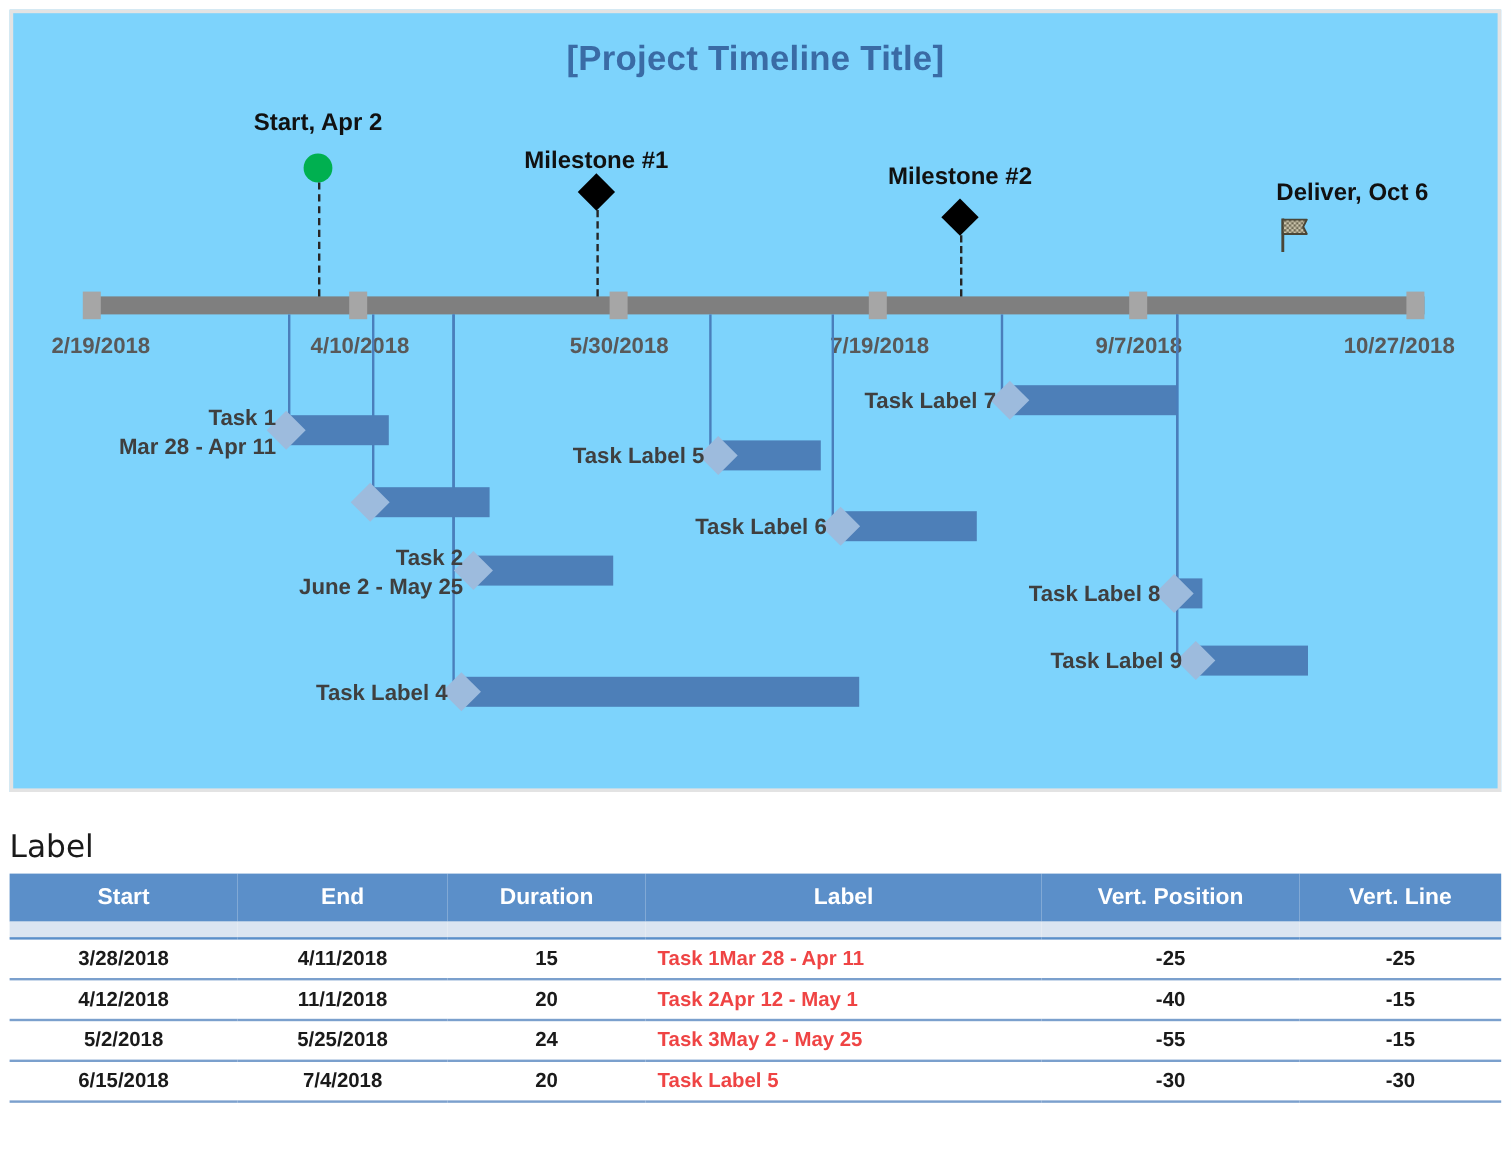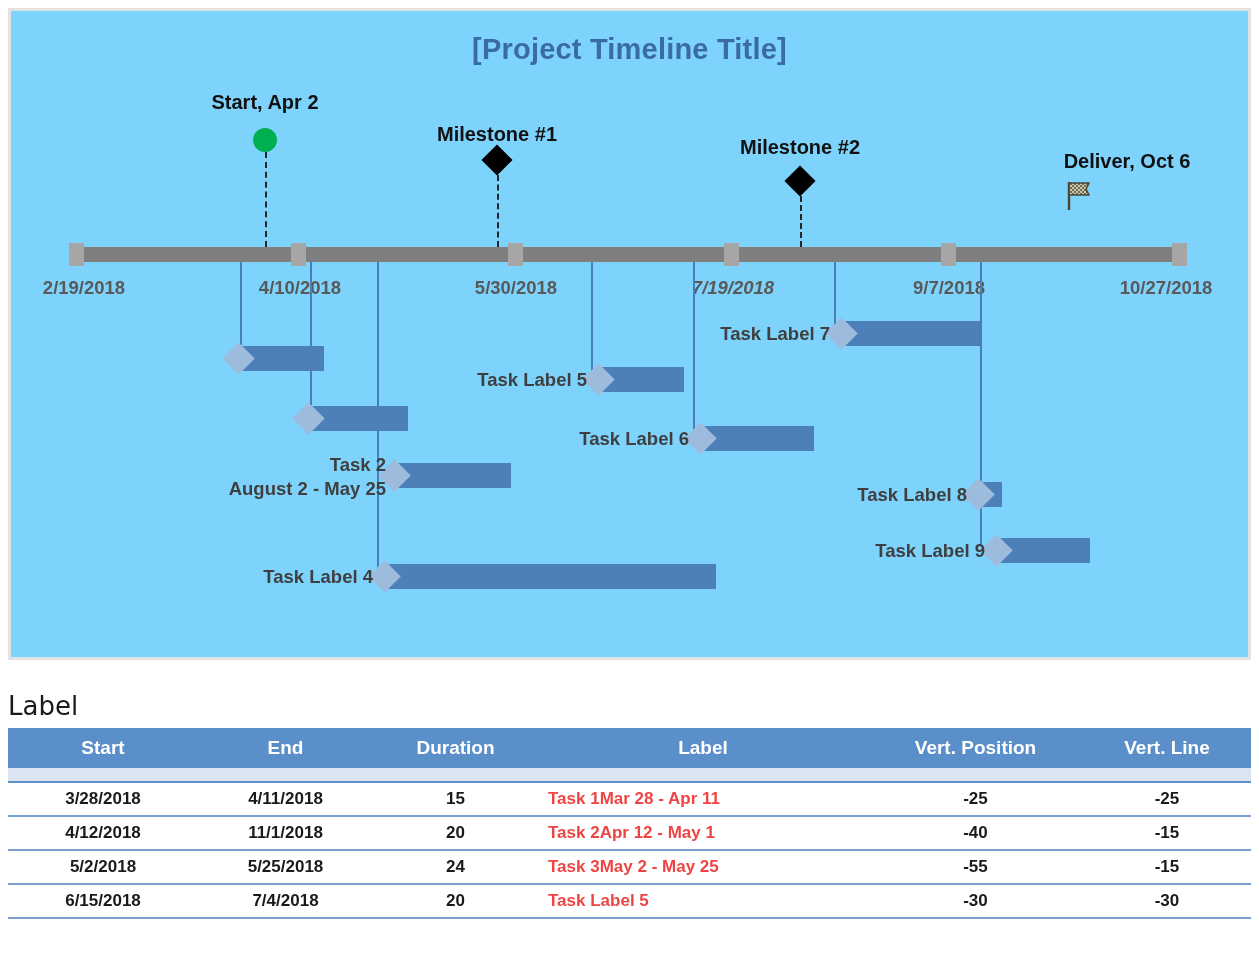--- a/index.html
+++ b/index.html
@@ -203,21 +203,21 @@
       <div class="axis-cap" style="left:58px;"></div>
       <div class="axis-cap" style="left:1161px;"></div>
       <div class="axis-tick" style="left:280px;"></div>
       <div class="axis-tick" style="left:497px;"></div>
       <div class="axis-tick" style="left:713px;"></div>
       <div class="axis-tick" style="left:930px;"></div>
 
       <div class="axis-label" style="left:73px;">2/19/2018</div>
       <div class="axis-label" style="left:289px;">4/10/2018</div>
       <div class="axis-label" style="left:505px;">5/30/2018</div>
-      <div class="axis-label" style="left:722px;font-style:italic;">7/19/2018</div>
+      <div class="axis-label" style="left:722px;">7/19/2018</div>
       <div class="axis-label" style="left:938px;">9/7/2018</div>
       <div class="axis-label" style="left:1155px;">10/27/2018</div>
 
       <div class="ms-label" style="left:254px; top:80px;">Start, Apr 2</div>
       <div class="ms-circle" style="left:254px; top:117px;"></div>
       <div class="ms-stem" style="left:254px; top:141px; height:95px;"></div>
 
       <div class="ms-label" style="left:486px; top:112px;">Milestone #1</div>
       <div class="ms-diamond" style="left:486px; top:138px;"></div>
       <div class="ms-stem" style="left:486px; top:164px; height:72px;"></div>
@@ -281,23 +281,27 @@
       </div>
       <div class="taskbar" style="left:969px; top:471px; width:22px;">
         <div class="body" style="width:22px;"></div>
         <div class="head"></div>
       </div>
       <div class="taskbar" style="left:987px; top:527px; width:92px;">
         <div class="body" style="width:92px;"></div>
         <div class="head"></div>
       </div>
 
+      <div class="task-label" style="left:219px; top:325px;">
+        <div>Task 1</div>
+        <div>Mar 28 - Apr 11</div>
+      </div>
       <div class="task-label" style="left:375px; top:442px;">
         <div>Task 2</div>
-        <div>August 2 - May 25</div>
+        <div>June 2 - May 25</div>
       </div>
       <div class="task-label" style="left:362px; top:554px;">Task Label 4</div>
       <div class="task-label" style="left:576px; top:357px;">Task Label 5</div>
       <div class="task-label" style="left:678px; top:416px;">Task Label 6</div>
       <div class="task-label" style="left:819px; top:311px;">Task Label 7</div>
       <div class="task-label" style="left:956px; top:472px;">Task Label 8</div>
       <div class="task-label" style="left:974px; top:528px;">Task Label 9</div>
 
     </div>
   </div>

